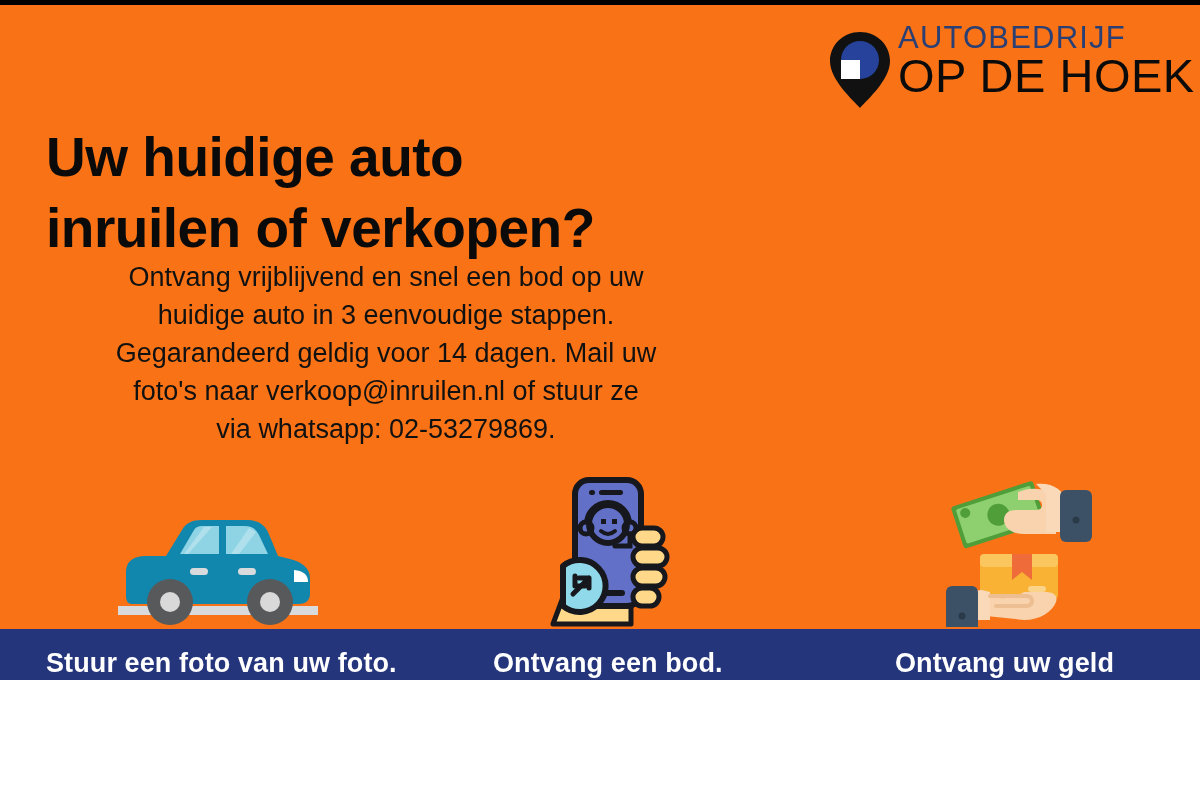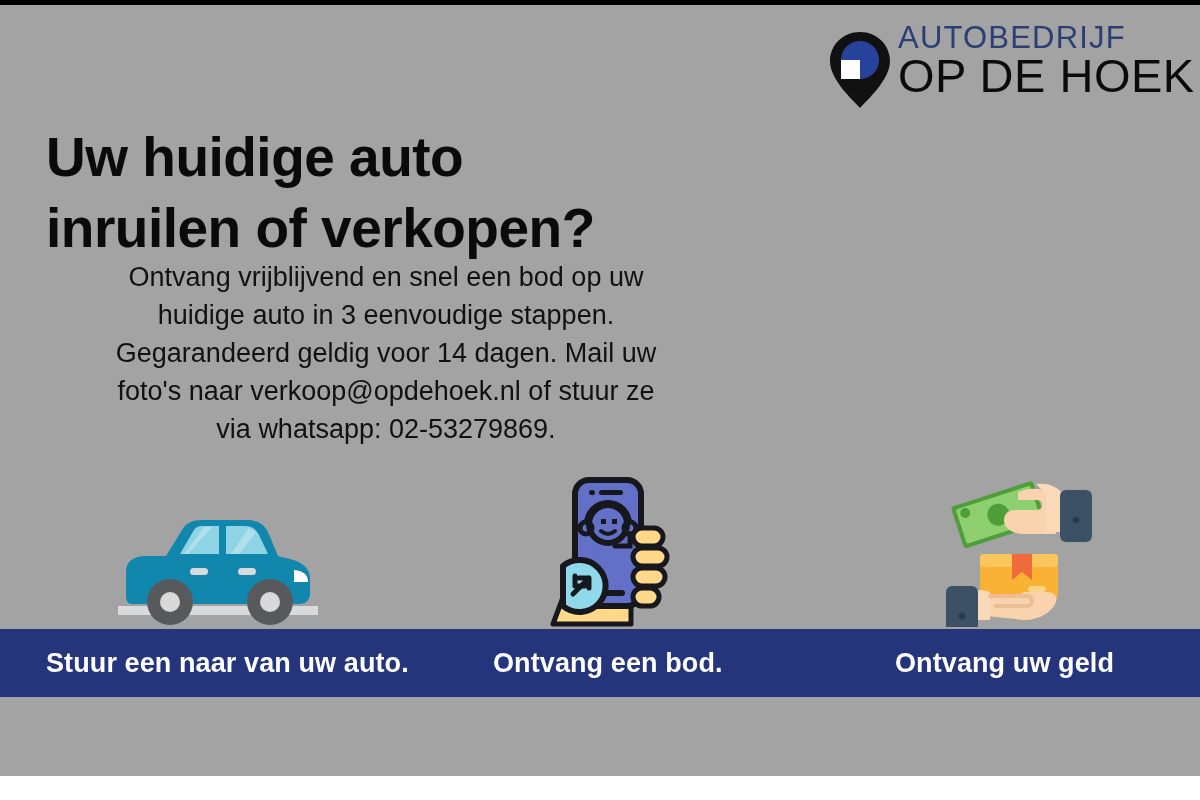--- a/index.html
+++ b/index.html
@@ -7,22 +7,22 @@
     margin: 0;
     padding: 0;
     background: #ffffff;
   }
   body {
     font-family: "Liberation Sans", sans-serif;
   }
   .poster {
     position: relative;
     width: 1200px;
-    height: 776px;
-    background: #a3a3a3;
+    height: 680px;
+    background: #f97316;
     overflow: hidden;
   }
   
   .edge-strip {
     position: absolute;
     left: 0;
     width: 1200px;
     background: #000000;
   }
   .edge-strip.top { top: 0; height: 5px; }
@@ -163,21 +163,21 @@
 
   <h1 class="headline">
     <span class="l">Uw huidige auto</span>
     <span class="l">inruilen of verkopen?</span>
   </h1>
 
   <div class="body-copy">
     <span class="l">Ontvang vrijblijvend en snel een bod op uw</span>
     <span class="l">huidige auto in 3 eenvoudige stappen.</span>
     <span class="l">Gegarandeerd geldig voor 14 dagen. Mail uw</span>
-    <span class="l">foto's naar verkoop@opdehoek.nl of stuur ze</span>
+    <span class="l">foto's naar verkoop@inruilen.nl of stuur ze</span>
     <span class="l">via whatsapp: 02-53279869.</span>
   </div>
 
   <div class="icon-row">
 
     <div class="icon-cell c1">
       <div class="ic1">
         <svg width="200" height="120" viewBox="0 0 200 120">
 
           <rect x="0" y="96" width="200" height="9" fill="#d9dadb"></rect>
@@ -275,20 +275,20 @@
             <rect x="6" y="36" width="32" height="52" rx="6" fill="#3d5166"></rect>
             <circle cx="22" cy="66" r="3.5" fill="#2b3a49"></circle>
           </g>
         </svg>
       </div>
     </div>
 
   </div>
 
   <div class="steps-band">
-    <div class="step-label s1">Stuur een naar van uw auto.</div>
+    <div class="step-label s1">Stuur een foto van uw foto.</div>
     <div class="step-label s2">Ontvang een bod.</div>
     <div class="step-label s3">Ontvang uw geld</div>
   </div>
 
   <div class="edge-strip bottom"></div>
 
 </div>
 
 </body></html>

